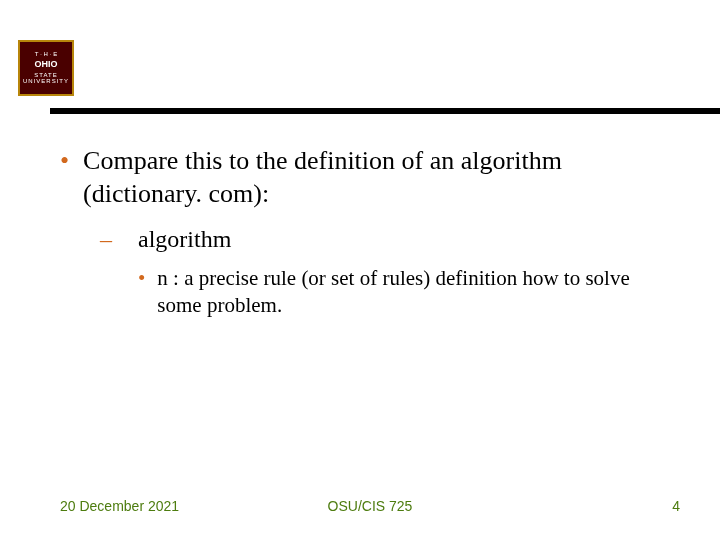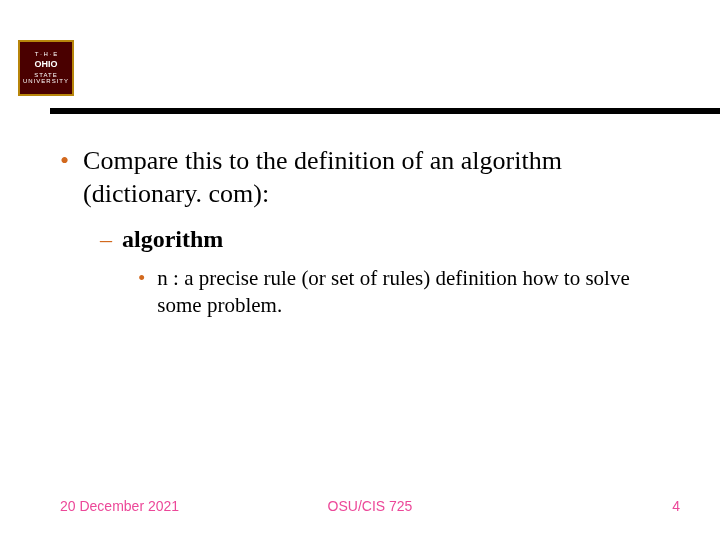--- a/index.html
+++ b/index.html
@@ -91,41 +91,41 @@
     line-height: 1.3;
     margin-left: 40px;
     margin-bottom: 10px;
     display: flex;
   }
   .bullet2 .dash {
     color: #d2691e;
     margin-right: 10px;
     flex-shrink: 0;
   }
-  .bullet2 .text { font-weight: bold; }
+  .bullet2 .text { font-weight: normal; margin-left: 16px; }
   .bullet3 {
     font-size: 21px;
     line-height: 1.3;
     margin-left: 78px;
     display: flex;
   }
   .bullet3 .dot {
     color: #d2691e;
     margin-right: 12px;
     flex-shrink: 0;
   }
   .bullet3 .text { }
   .footer {
     position: absolute;
     bottom: 26px;
     left: 60px;
     right: 40px;
     font-family: Arial, Helvetica, sans-serif;
     font-size: 14px;
-    color: #ec4899;
+    color: #4d7c0f;
     display: flex;
     justify-content: space-between;
     gap: 20px;
   }
   .footer .center { position: absolute; left: 50%; transform: translateX(-50%); }
 </style>
 </head>
 <body>
 
 <div class="slide">

